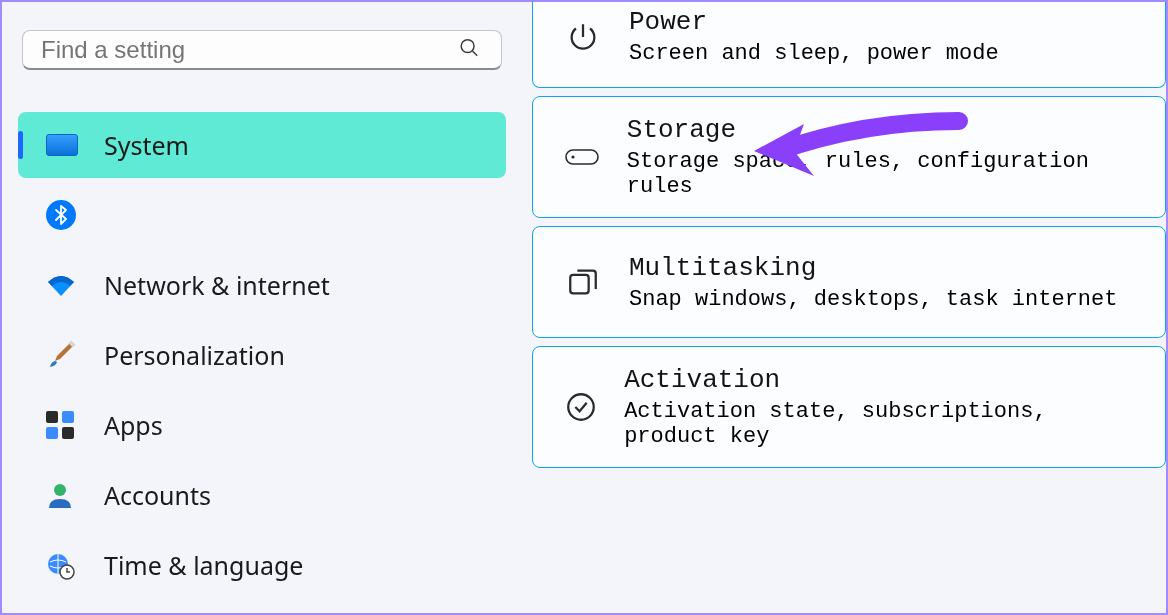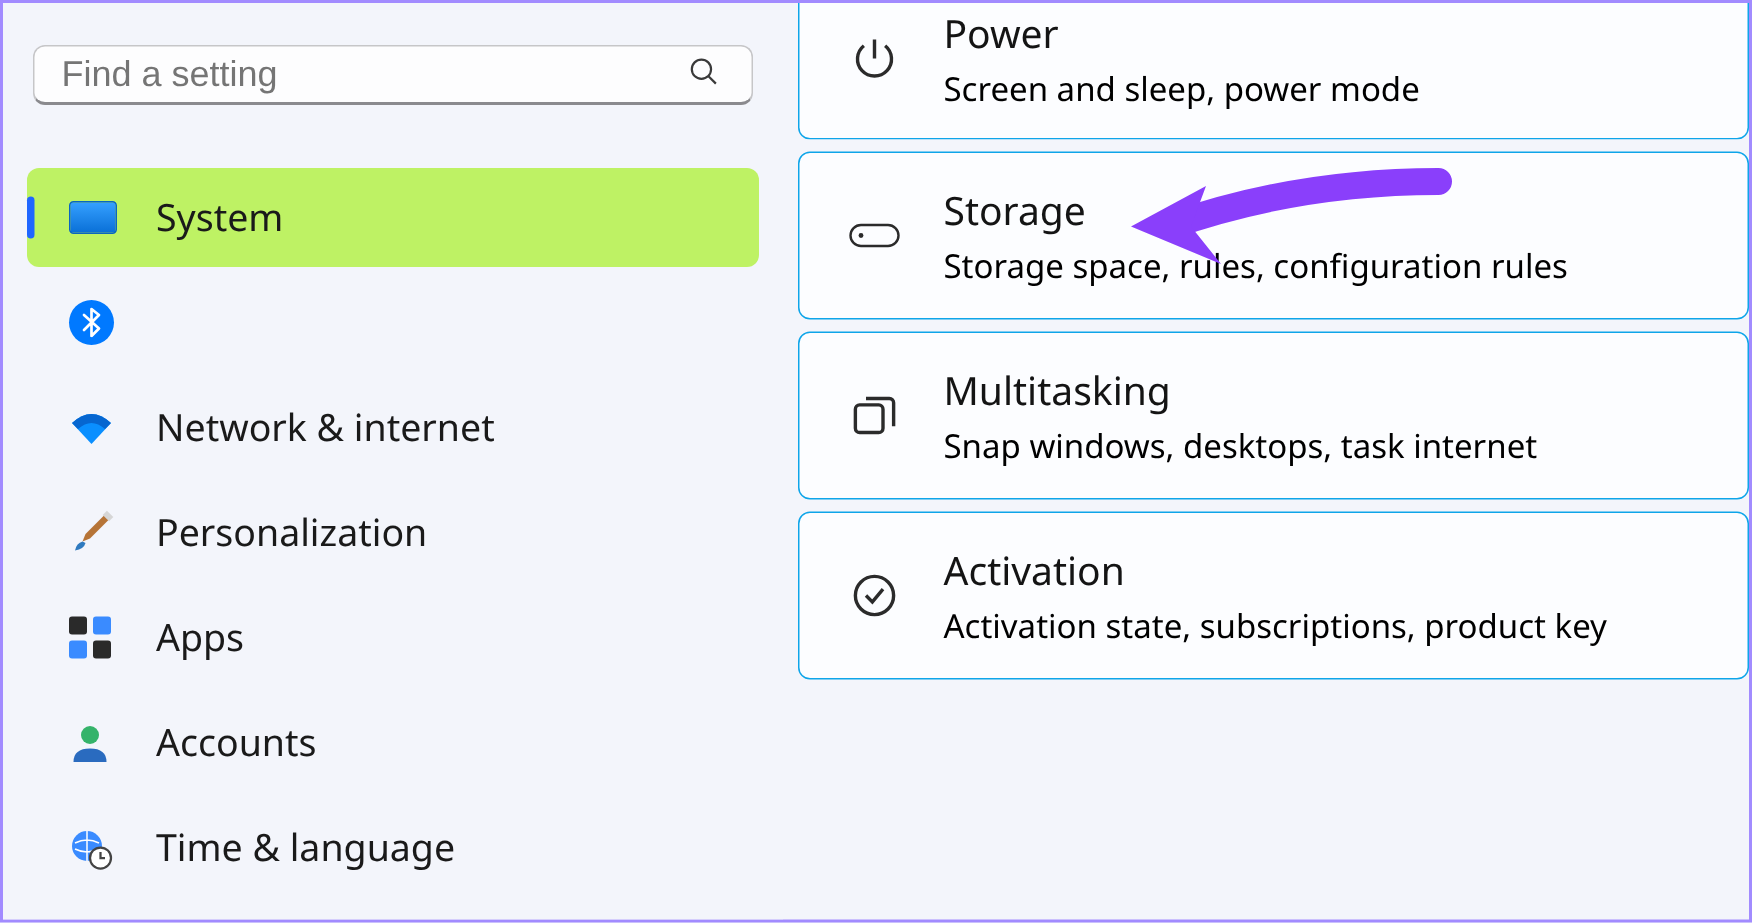--- a/index.html
+++ b/index.html
@@ -46,21 +46,21 @@
     display: flex;
     align-items: center;
     height: 66px;
     padding-left: 28px;
     border-radius: 8px;
     margin: 2px 4px;
     cursor: default;
     position: relative;
   }
   .nav-item.selected {
-    background: #bef264;
+    background: #5eead4;
   }
   .nav-item.selected::before {
     content: "";
     position: absolute;
     left: 0px;
     top: 50%;
     transform: translateY(-50%);
     width: 5px;
     height: 28px;
     background: #1f66ff;
@@ -99,20 +99,21 @@
   .ic-apps span{position:absolute;width:12px;height:12px;border-radius:2px;}
   .ic-apps .a{top:0;left:0;background:#2a2a2a;}
   .ic-apps .b{top:0;right:0;background:#3a8bff;}
   .ic-apps .c{bottom:0;left:0;background:#3a8bff;}
   .ic-apps .d{bottom:0;right:0;background:#2a2a2a;}
   
   .main {
     flex: 1;
     padding-top: 0;
     overflow: hidden;
+    font-family: Liberation Mono, monospace;
   }
   .card {
     background: #fcfdff;
     border: 1px solid #0ea5e9;
     border-radius: 8px;
     margin: 0 0 8px 10px;
     padding: 18px 24px 18px 28px;
     display: flex;
     align-items: center;
     min-height: 112px;

